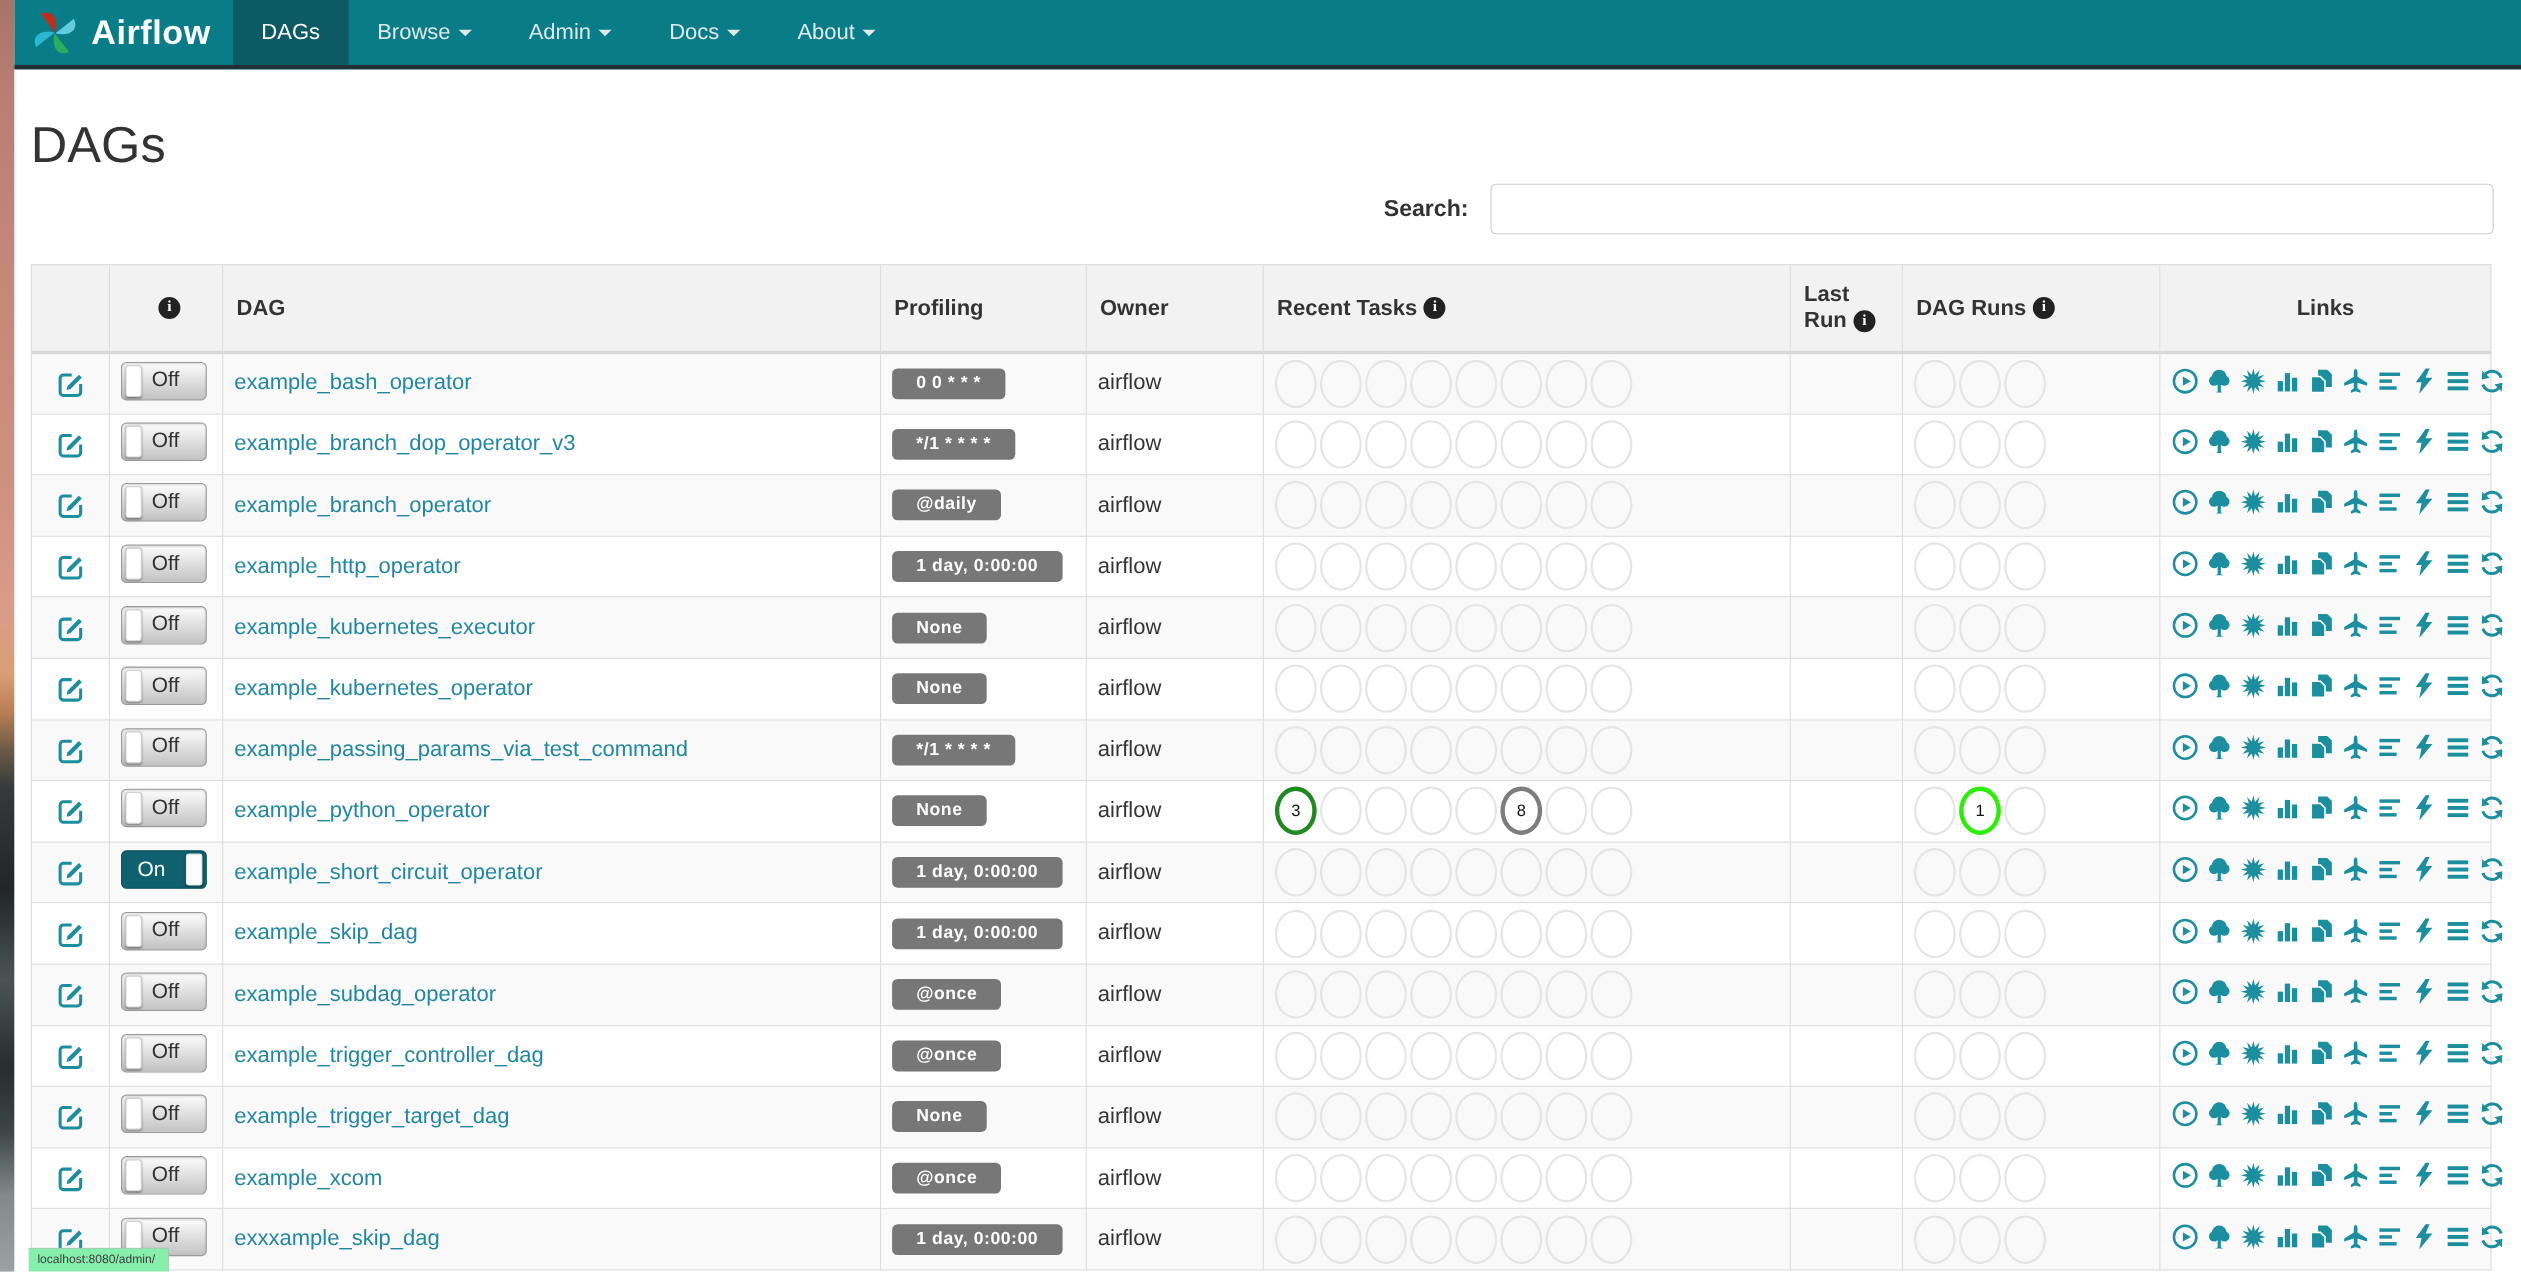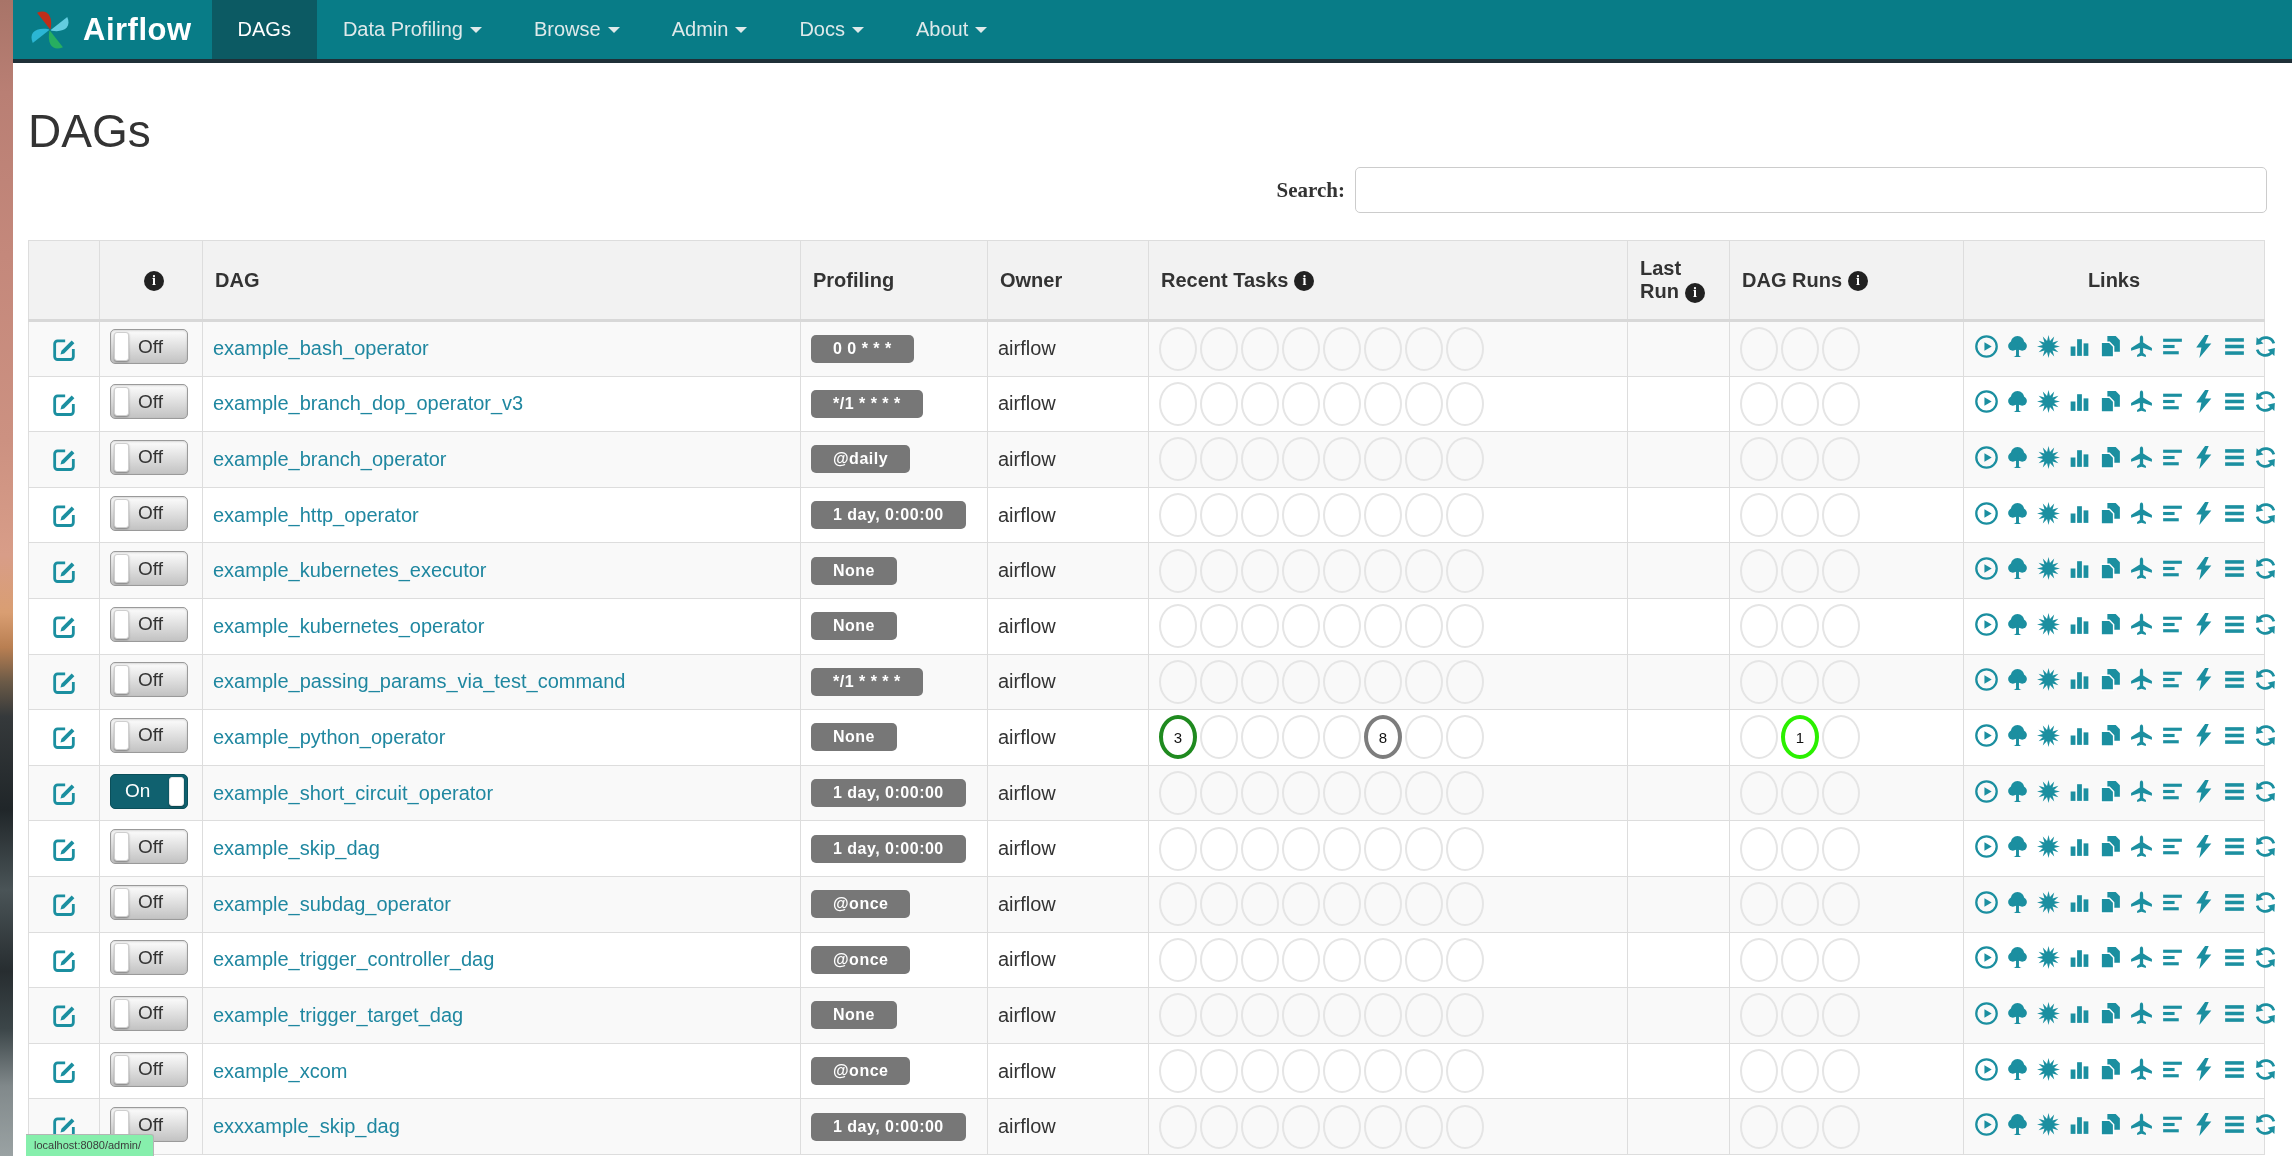--- a/index.html
+++ b/index.html
@@ -32,21 +32,21 @@
     border-top:6px solid currentColor; }
   .nav-right { margin-left:auto; display:flex; align-items:center; }
   .clock { font-size:21px; color:#eef5f6; }
   .logout { margin:0 28px 0 34px; cursor:pointer; display:flex; align-items:center; }
   .logout svg { width:26px; height:26px; }
 
   
   .content { padding:0 25px 0 15px; }
   .page-title { margin:40px 0 8px; font-size:46px; line-height:56px; color:#333; font-weight:500; }
   .search-row { display:flex; justify-content:flex-end; align-items:center; height:46px; margin-bottom:27px; }
-  .search-label { font-size:21px; font-weight:bold; color:#333; margin-right:10px;font-family:Liberation Serif, serif; }
+  .search-label { font-size:21px; font-weight:bold; color:#333; margin-right:20px; }
   .search-input { width:912px; height:46px; border:1px solid #ccc; border-radius:5px;
     font-size:20px; padding:0 12px; color:#333; outline:none; }
 
   
   table { border-collapse:collapse; width:2236px; table-layout:fixed; }
   th, td { border:1px solid #ddd; vertical-align:middle; }
   thead th { height:80px; background:#f2f2f2; font-size:20px; font-weight:bold; color:#333;
     text-align:left; padding:8px 12px; border-bottom:3px solid #d8d8d8; }
   thead th.center { text-align:center; }
   tbody tr { height:55.6px; }
@@ -120,24 +120,20 @@
           <path d="M33 32 L56 14 C62 28 52 36 34 33 Z" fill="#63cde0"></path>
           <path d="M32 33 L50 56 C36 62 28 52 31 34 Z" fill="#27ae60"></path>
           <path d="M31 32 L8 50 C2 36 12 28 30 31 Z" fill="#2bb6d4"></path>
         </g>
       </svg>
       <span class="brand-text">Airflow</span>
     </div>
     <div class="nav-menu">
         <div class="nav-item active">
           <span class="nav-label">DAGs</span>
-        </div>
-        <div class="nav-item">
-          <span class="nav-label">Data Profiling</span>
-          <span class="caret"></span>
         </div>
         <div class="nav-item">
           <span class="nav-label">Browse</span>
           <span class="caret"></span>
         </div>
         <div class="nav-item">
           <span class="nav-label">Admin</span>
           <span class="caret"></span>
         </div>
         <div class="nav-item">

